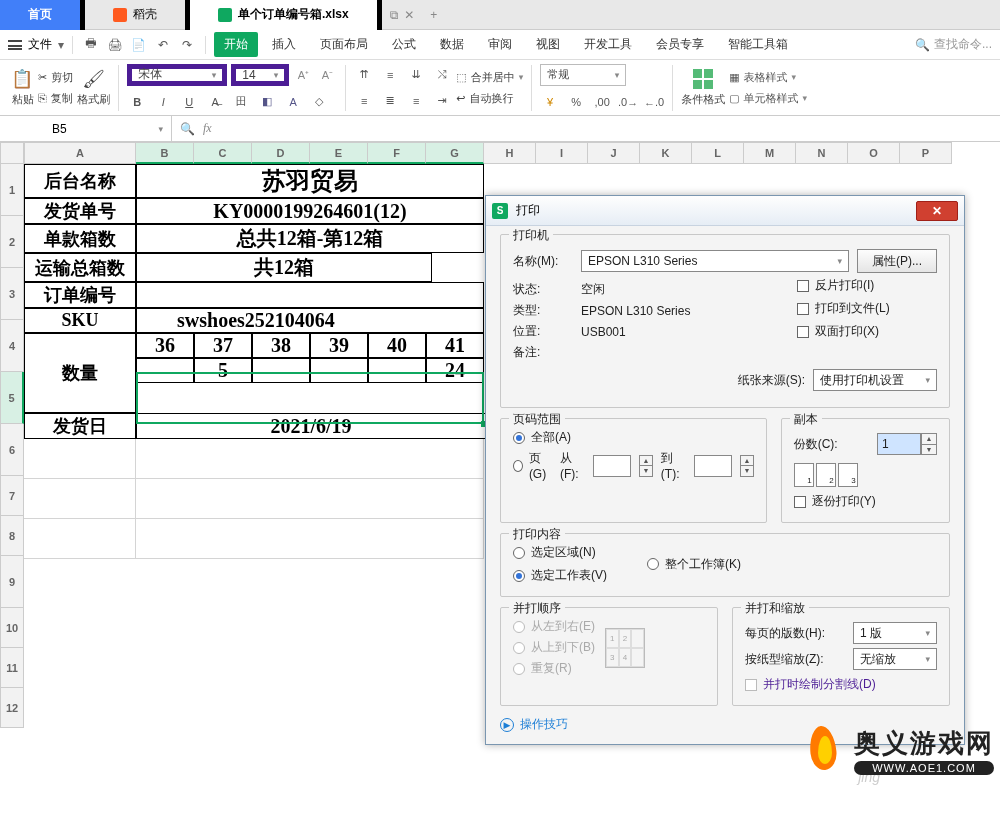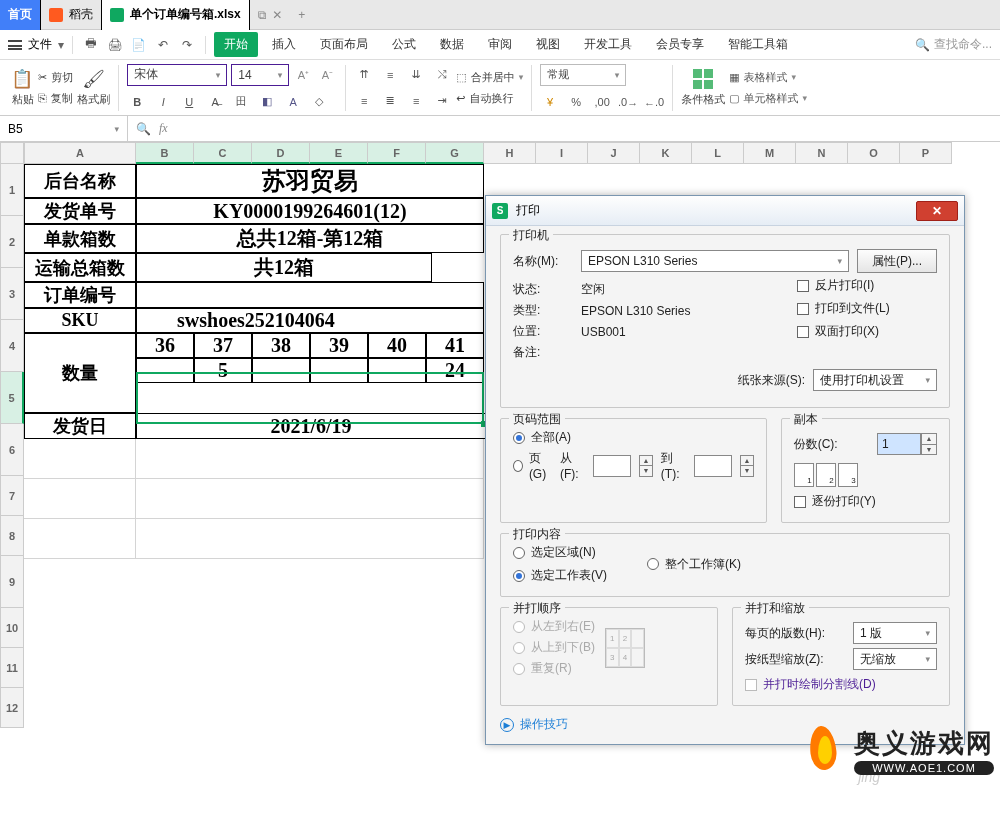--- a/index.html
+++ b/index.html
@@ -1,20 +1,20 @@
 <!DOCTYPE html>
 <html><head>
 <meta charset="utf-8">
 <style>
 * { margin:0; padding:0; box-sizing:border-box; font-family:"Microsoft YaHei","Segoe UI",Arial,sans-serif; }
 body { background:#fff; width:1000px; height:815px; overflow:hidden; position:relative; font-size:12px; }
 
 
 .topbar { height:30px; background:#e8e8e8; display:flex; align-items:center; border-bottom:1px solid #ccc; }
-.topbar .tab { height:30px; display:flex; align-items:center; padding:0 8px; border-right:1px solid #000000; gap:6px; }
+.topbar .tab { height:30px; display:flex; align-items:center; padding:0 28px; border-right:5px solid #000000; gap:6px; }
 .topbar .tab.home { background:#417ff9; color:#fff; font-weight:bold; }
 .topbar .tab .tabicon { width:14px; height:14px; display:inline-block; }
 .topbar .tab.docer .tabicon { background:#ff5a1f; border-radius:2px; position:relative; }
 .topbar .tab.sheet .tabicon { background:#0fa860; border-radius:2px; position:relative; }
 .topbar .tab.docer .tabicon::after, .topbar .tab.sheet .tabicon::after { content:""; color:#fff; position:absolute; left:3px; top:-1px; font-size:10px; font-weight:bold; }
 .topbar .tab.sheet { background:#fff; }
 .topbar .winctl { margin-left:8px; display:flex; gap:6px; color:#888; }
 .topbar .plus { margin-left:6px; color:#888; padding:0 10px; }
 
 
@@ -30,36 +30,36 @@
 .menubar .search { margin-left:auto; color:#999; display:flex; align-items:center; gap:4px; }
 
 
 .ribbon { height:56px; display:flex; align-items:center; border-bottom:1px solid #ccc; padding:2px 6px; gap:2px; color:#444; }
 .ribgrp { display:flex; align-items:center; gap:4px; padding:0 6px; height:56px; }
 .ribsep { width:1px; height:46px; background:#ddd; }
 .bigbtn { display:flex; flex-direction:column; align-items:center; font-size:11px; gap:2px; }
 .bigbtn .ico { width:22px; height:22px; display:flex; align-items:center; justify-content:center; font-size:18px; }
 .stack { display:flex; flex-direction:column; gap:6px; font-size:11px; }
 .stack .row { display:flex; align-items:center; gap:4px; }
-.fontsel, .sizesel { border:1px solid #4c1d95; background:#fff; height:22px; display:flex; align-items:center; padding:0 6px; font-size:12px; }
+.fontsel, .sizesel { border:5px solid #4c1d95; background:#fff; height:22px; display:flex; align-items:center; padding:0 6px; font-size:12px; }
 .fontsel { width:100px; justify-content:space-between; }
 .sizesel { width:58px; justify-content:space-between; }
 .btnrow { display:flex; gap:6px; align-items:center; }
 .sbtn { width:20px; height:20px; display:flex; align-items:center; justify-content:center; color:#555; border:1px solid transparent; }
 .aa { color:#888; }
 .accent { color:#558; }
 .dd2 { font-size:9px; color:#888; }
 .combo { border:1px solid #bbb; background:#fff; height:22px; width:86px; display:flex; align-items:center; justify-content:space-between; padding:0 6px; }
 .money-ico { color:#d08800; }
 .gridico { width:20px; height:20px; display:grid; grid-template:repeat(2,1fr)/repeat(2,1fr); gap:2px; }
 .gridico span { background:#5b7; }
 .linkish { color:#555; display:flex; align-items:center; gap:4px; }
 
 
-.fxbar { height:26px; display:flex; align-items:center; border-bottom:1px solid #ccc; }
+.fxbar { height:26px; display:flex; align-items:center; border-bottom:1px solid #ccc;padding-left:44px; }
 .namebox { width:128px; border-right:1px solid #ccc; padding:0 8px; display:flex; align-items:center; justify-content:space-between; height:100%; }
 .fxbox { display:flex; align-items:center; padding:0 8px; gap:8px; color:#888; }
 .fxbox .fx { font-style:italic; font-family:serif; }
 
 
 .sheet { position:relative;font-weight:bold; }
 .colhead { display:flex; margin-left:24px; }
 .colhead .ch { border:1px solid #ccc; border-left:none; background:#f2f2f2; height:22px; display:flex; align-items:center; justify-content:center; color:#666; font-size:11px; }
 .colhead .ch:first-child { border-left:1px solid #ccc; }
 .chA { width:112px; } .chS { width:58px; } .chW { width:52px; }

